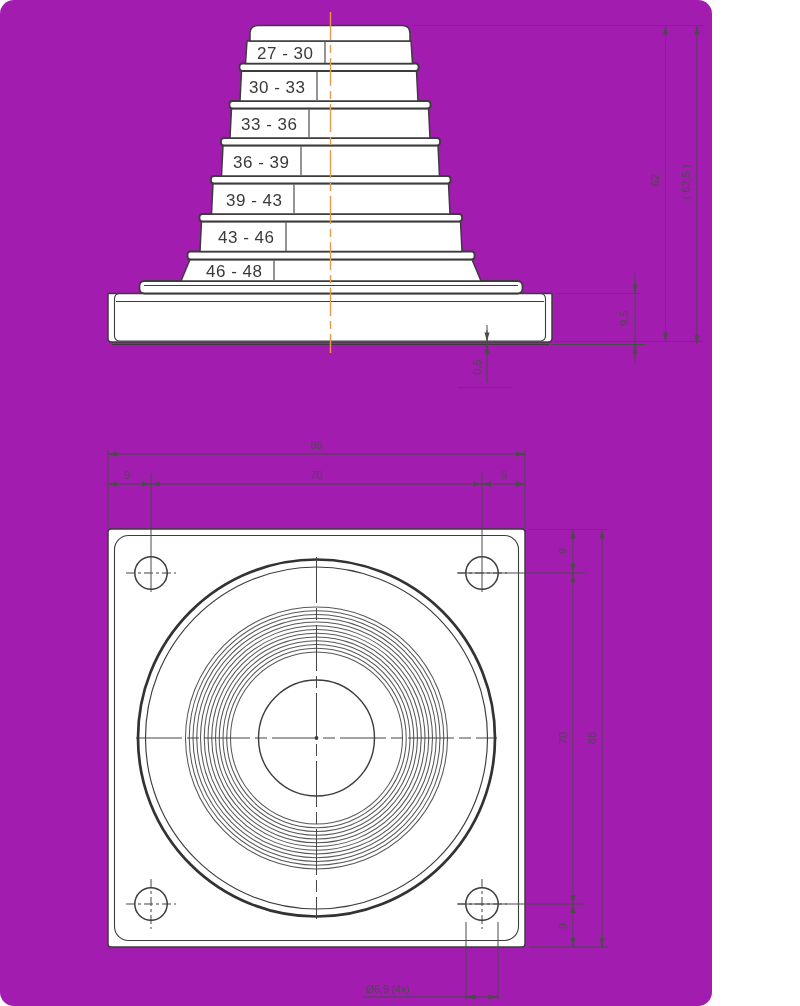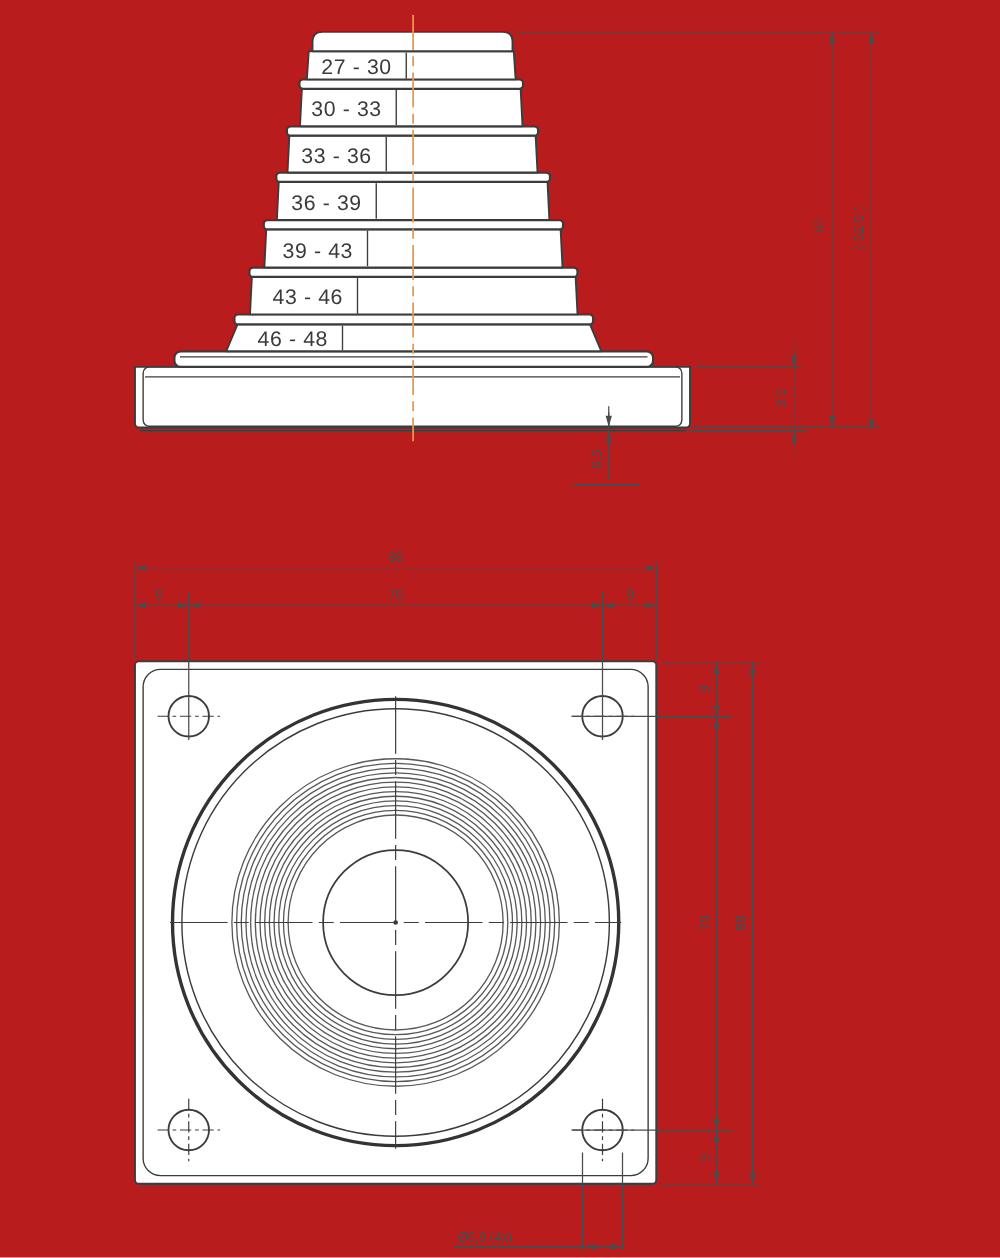--- a/index.html
+++ b/index.html
@@ -1,16 +1,16 @@
 <!DOCTYPE html>
 <html><head>
 <meta charset="utf-8">
 <style>
   html,body{margin:0;padding:0;background:#ffffff;}
-  .page{width:800px;height:1006px;position:relative;background:#b91c1c;overflow:hidden;}
+  .page{width:712px;height:1006px;position:relative;background:#a21caf;overflow:hidden;border-radius:14px;}
   svg{display:block;}
   svg text{font-family:"Liberation Sans", sans-serif;fill:#474747;}
   .stepText{font-size:17px;fill:#3a3a3a;letter-spacing:.5px;}
   .dimText{font-size:11px;fill:#4b4b4b;}
   .dimTextSm{font-size:10.5px;fill:#4b4b4b;}
   .part{stroke:#3c3c3c;fill:#ffffff;stroke-width:1.5;stroke-linejoin:round;}
   .partThin{stroke:#3c3c3c;fill:none;stroke-width:1.1;}
   .band{stroke:#3c3c3c;fill:#ffffff;stroke-width:1.8;}
   .dim{stroke:#4b4b4b;fill:none;stroke-width:1;}
   .center{stroke:#3c3c3c;fill:none;stroke-width:.95;}

